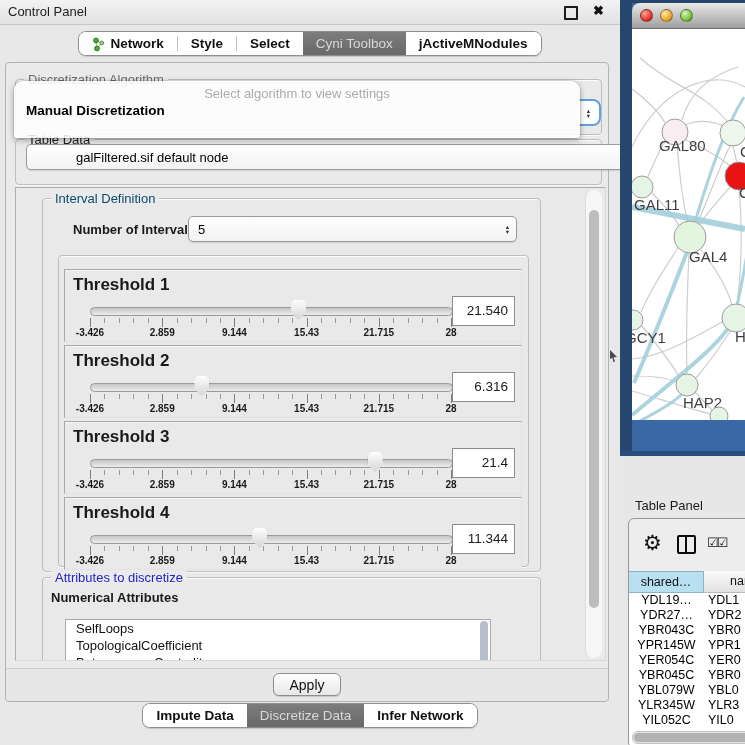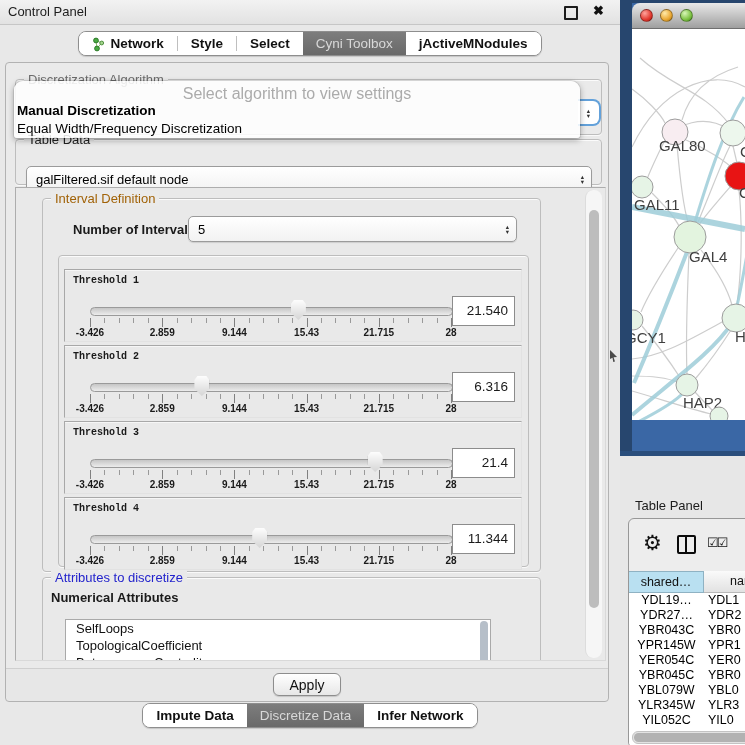--- a/index.html
+++ b/index.html
@@ -22,57 +22,57 @@
   .tabsep{width:1px;background:#bfbfbf;margin:4px 0;}
   .net-ic{display:inline-block;width:13px;height:15px;margin-top:1px;}
   
   .main-panel{position:absolute;left:5px;top:62px;width:602px;height:638px;background:#eaeaea;
       border:1px solid #b2b2b2;border-radius:4px;}
   .groupbox{position:absolute;border:1px solid #bdbdbd;border-radius:4px;
       box-shadow:inset 0 1px 0 rgba(255,255,255,.8),0 1px 0 rgba(255,255,255,.7);}
   .gtitle{position:absolute;top:-8px;left:8px;background:#eaeaea;padding:0 4px;font-size:13px;}
   .gtitle.gray{color:#6b6b6b;}
   .gtitle.dark{color:#222;}
-  .gtitle.green{color:#a16207;text-align:right;}
+  .gtitle.green{color:#0c4a6e;text-align:right;}
   .gtitle.blue{color:#2323cc;}
   .disc-group{left:9px;top:16px;width:585px;height:54px;}
   
   .algo-popup{position:absolute;left:8px;top:18px;width:566px;height:57px;z-index:5;
       background:rgba(255,255,255,.86);border-radius:9px 9px 3px 3px;
       box-shadow:0 2px 6px rgba(0,0,0,.35),0 0 0 1px rgba(0,0,0,.08);}
-  .popup-hint{margin-top:4px;text-align:center;color:#ababab;font-size:16px;height:17px;line-height:17px;}
-  .popup-item{padding-left:3px;font-size:13.5px;height:18px;line-height:18px;color:#000;}
+  .popup-hint{margin-top:4px;text-align:center;color:#ababab;font-size:13px;height:17px;line-height:17px;}
+  .popup-item{padding-left:12px;font-size:13.5px;height:18px;line-height:18px;color:#000;}
   .popup-item.bold{font-weight:bold;}
   .combo-fragment{position:absolute;left:572px;top:36px;width:21px;height:23px;z-index:4;
       background:#fff;border:2px solid #63a1da;border-left:none;border-radius:0 8px 8px 0;
       display:flex;align-items:center;justify-content:center;}
   .spin{font-size:6.5px;line-height:5px;color:#333;text-align:center;display:inline-block;}
   
   .tabledata-group{left:9px;top:76px;width:585px;height:44px;}
   .combo{position:absolute;height:24px;background:linear-gradient(#ffffff,#f2f2f2);
       border:1px solid #9b9b9b;border-radius:5px;box-shadow:0 1px 1px rgba(0,0,0,.12);
       display:flex;align-items:center;}
   .combo .cval{flex:1;padding-left:9px;font-size:13px;color:#000;}
   .combo .spin{margin-right:7px;}
-  .td-combo{left:10px;top:26px;width:564px;}
+  .td-combo{left:10px;top:4px;width:564px;padding-left:40px;}
   
   .big-panel{position:absolute;left:9px;top:124px;width:589px;height:472px;background:#e9e9e9;
       border:1px solid #adadad;border-right-color:#d9d9d9;border-bottom-color:#d9d9d9;overflow:hidden;}
   .vscroll{position:absolute;right:3px;top:2px;bottom:2px;width:16px;background:#f6f6f6;
       border-left:1px solid #dcdcdc;border-radius:8px;}
   .vscroll .vthumb{position:absolute;left:3px;top:20px;width:10px;height:398px;background:#bdbdbd;border-radius:5px;}
   .green-group{left:26px;top:10px;width:497px;height:372px;}
   .noi-label{position:absolute;left:30px;top:23px;font-weight:bold;font-size:13px;}
   .noi-combo{left:145px;top:17px;width:327px;}
   .blue-group{left:15px;top:56px;width:469px;height:310px;}
   .tstack{position:absolute;left:5px;top:13px;width:458px;}
   .tbox{position:relative;width:456px;height:71px;margin-bottom:3px;background:#e9e9e9;
       border:1px solid #a8a8a8;border-right-color:#e2e2e2;border-bottom-color:#e2e2e2;
       box-shadow:inset 0 1px 0 rgba(255,255,255,.6);}
-  .ttitle{position:absolute;left:8px;top:5px;font-weight:bold;font-size:10px;font-family:Liberation Mono, monospace;}
+  .ttitle{position:absolute;left:8px;top:5px;font-weight:bold;font-size:17px;}
   .track{position:absolute;left:25px;top:37px;width:361px;height:7px;border:1px solid #9a9a9a;
       border-radius:5px;background:linear-gradient(#c6c6c6,#ececec);}
   .thumb{position:absolute;top:30px;width:15px;height:20px;
       background:linear-gradient(#fdfdfd,#d5d5d5);
       clip-path:polygon(50% 100%,0 64%,0 20%,20% 0,80% 0,100% 20%,100% 64%);
       filter:drop-shadow(0 0 1px #777);}
   .ticks{position:absolute;left:25px;top:48px;width:362px;height:10px;}
   .ticks:before{content:"";position:absolute;left:0;top:0;width:362px;height:5px;
       background:repeating-linear-gradient(to right,#999 0 1px,transparent 1px 14.44px);}
   .ticks:after{content:"";position:absolute;left:0;top:0;width:362px;height:9px;
@@ -176,21 +176,20 @@
 
     <div class="main-panel">
 
       <div class="groupbox disc-group">
         <span class="gtitle gray">Discretization Algorithm</span>
       </div>
 
       <div class="algo-popup">
         <div class="popup-hint">Select algorithm to view settings</div>
         <div class="popup-item bold">Manual Discretization</div>
-        <div class="popup-item">Equal Width/Frequency Discretization</div>
       </div>
       <div class="combo-fragment">
         <span class="spin">▴<br>▾</span>
       </div>
 
       <div class="groupbox tabledata-group">
         <span class="gtitle dark">Table Data</span>
         <div class="combo td-combo">
           <span class="cval">galFiltered.sif default node</span>
           <span class="spin">▴<br>▾</span>

